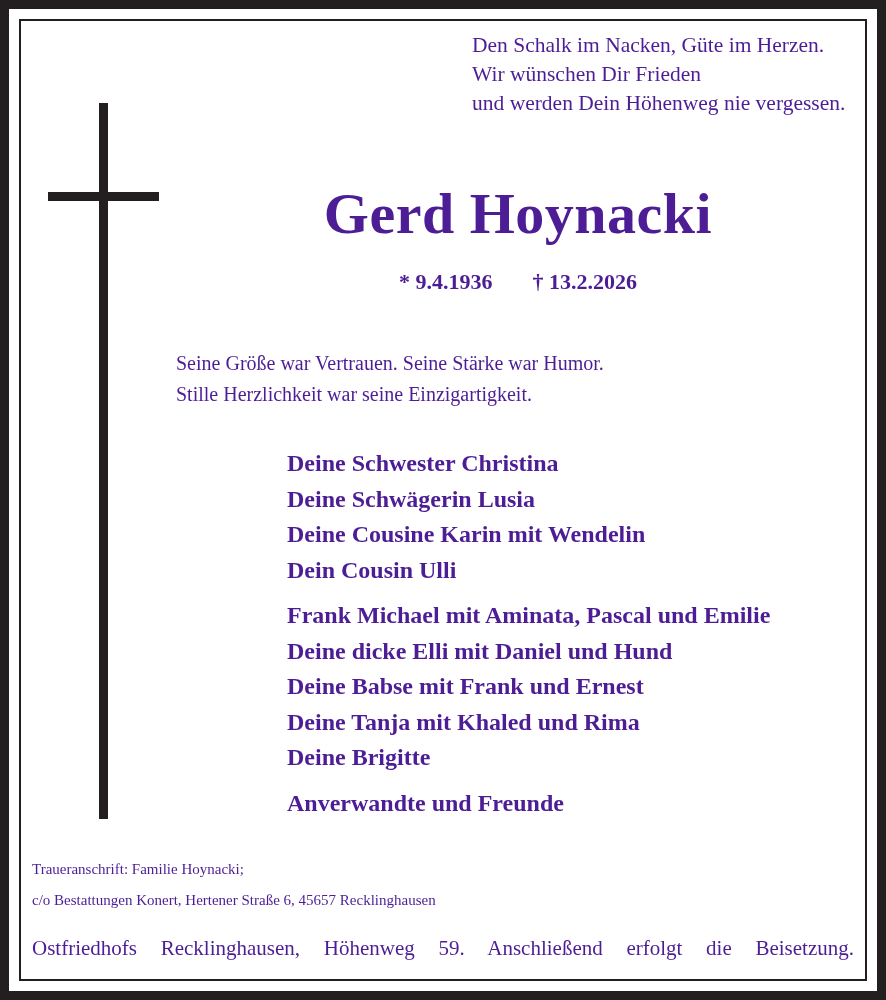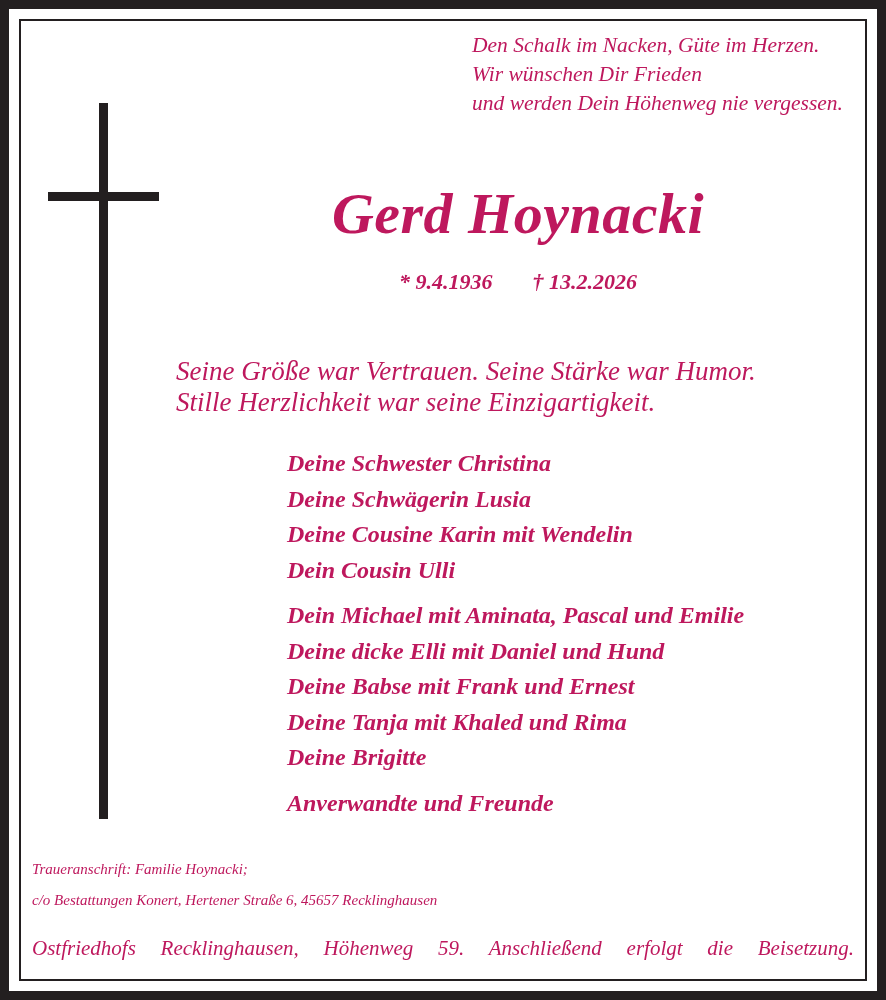--- a/index.html
+++ b/index.html
@@ -7,23 +7,22 @@
     padding: 0;
     background: #ffffff;
   }
   #obituary-page {
     position: relative;
     width: 886px;
     height: 1000px;
     box-sizing: border-box;
     background: #ffffff;
     font-family: "Liberation Serif", "DejaVu Serif", serif;
-    color: #be185d;
+    color: #4c1d95;
     overflow: hidden;
-    font-style: italic;
   }
 
   
   .frame-outer {
     position: absolute;
     left: 0; top: 0;
     width: 886px; height: 1000px;
     box-sizing: border-box;
     border: 9px solid #231f20;
     pointer-events: none;
@@ -104,23 +103,23 @@
     font-size: 22px;
     font-weight: bold;
     line-height: 26px;
   }
   .dates .birth { margin-right: 40px; }
 
   
   .tribute {
     position: absolute;
     left: 155px;
-    top: 335px;
+    top: 327px;
     width: 660px;
-    font-size: 27px;
+    font-size: 20px;
     line-height: 31px;
   }
   .tribute div { white-space: nowrap; }
 
   
   .mourners {
     position: absolute;
     left: 246px;
     top: 425px;
     width: 600px;
@@ -193,21 +192,21 @@
     </div>
 
     <div class="mourners">
       <div class="group">
         <div class="m-line">Deine Schwester Christina</div>
         <div class="m-line">Deine Schwägerin Lusia</div>
         <div class="m-line">Deine Cousine Karin mit Wendelin</div>
         <div class="m-line">Dein Cousin Ulli</div>
       </div>
       <div class="group">
-        <div class="m-line">Dein Michael mit Aminata, Pascal und Emilie</div>
+        <div class="m-line">Frank Michael mit Aminata, Pascal und Emilie</div>
         <div class="m-line">Deine dicke Elli mit Daniel und Hund</div>
         <div class="m-line">Deine Babse mit Frank und Ernest</div>
         <div class="m-line">Deine Tanja mit Khaled und Rima</div>
         <div class="m-line">Deine Brigitte</div>
       </div>
       <div class="group">
         <div class="m-line">Anverwandte und Freunde</div>
       </div>
     </div>
 

